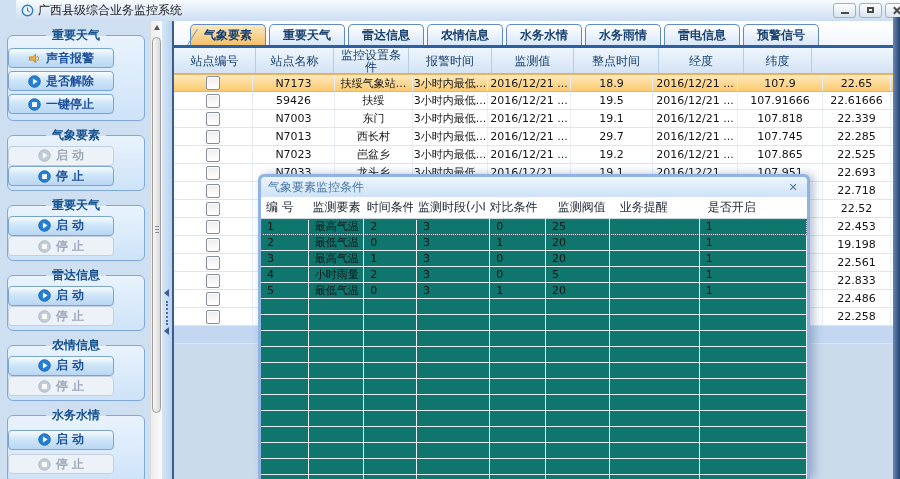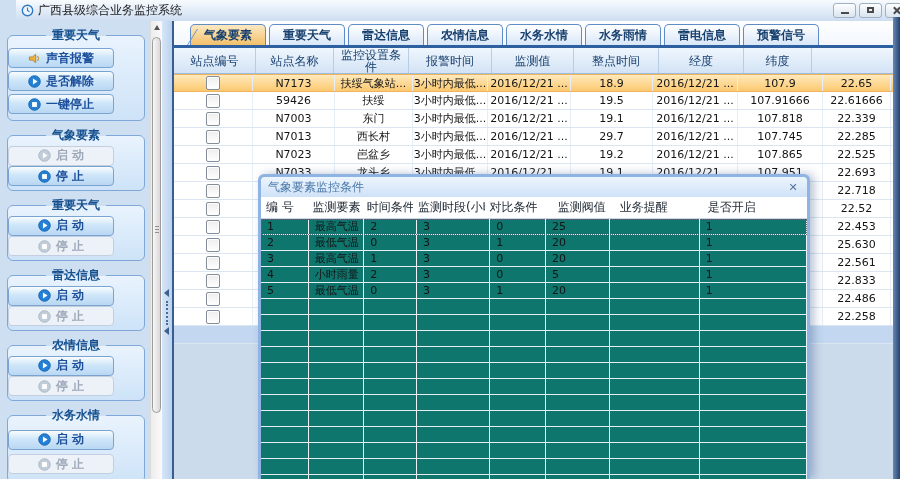--- a/index.html
+++ b/index.html
@@ -398,21 +398,21 @@
             <div class="gc" style="width: 79px;">
               <div class="cb"></div>
             </div>
             <div class="gc" style="width: 82px;"></div>
             <div class="gc" style="width: 78px;"></div>
             <div class="gc" style="width: 75px;"></div>
             <div class="gc" style="width: 83px;"></div>
             <div class="gc" style="width: 82px;"></div>
             <div class="gc" style="width: 85px;"></div>
             <div class="gc" style="width: 85px;"></div>
-            <div class="gc" style="width: 68px;">25.630</div>
+            <div class="gc" style="width: 68px;">19.198</div>
           </div>
           <div class="grow ">
             <div class="gc" style="width: 79px;">
               <div class="cb"></div>
             </div>
             <div class="gc" style="width: 82px;"></div>
             <div class="gc" style="width: 78px;"></div>
             <div class="gc" style="width: 75px;"></div>
             <div class="gc" style="width: 83px;"></div>
             <div class="gc" style="width: 82px;"></div>

